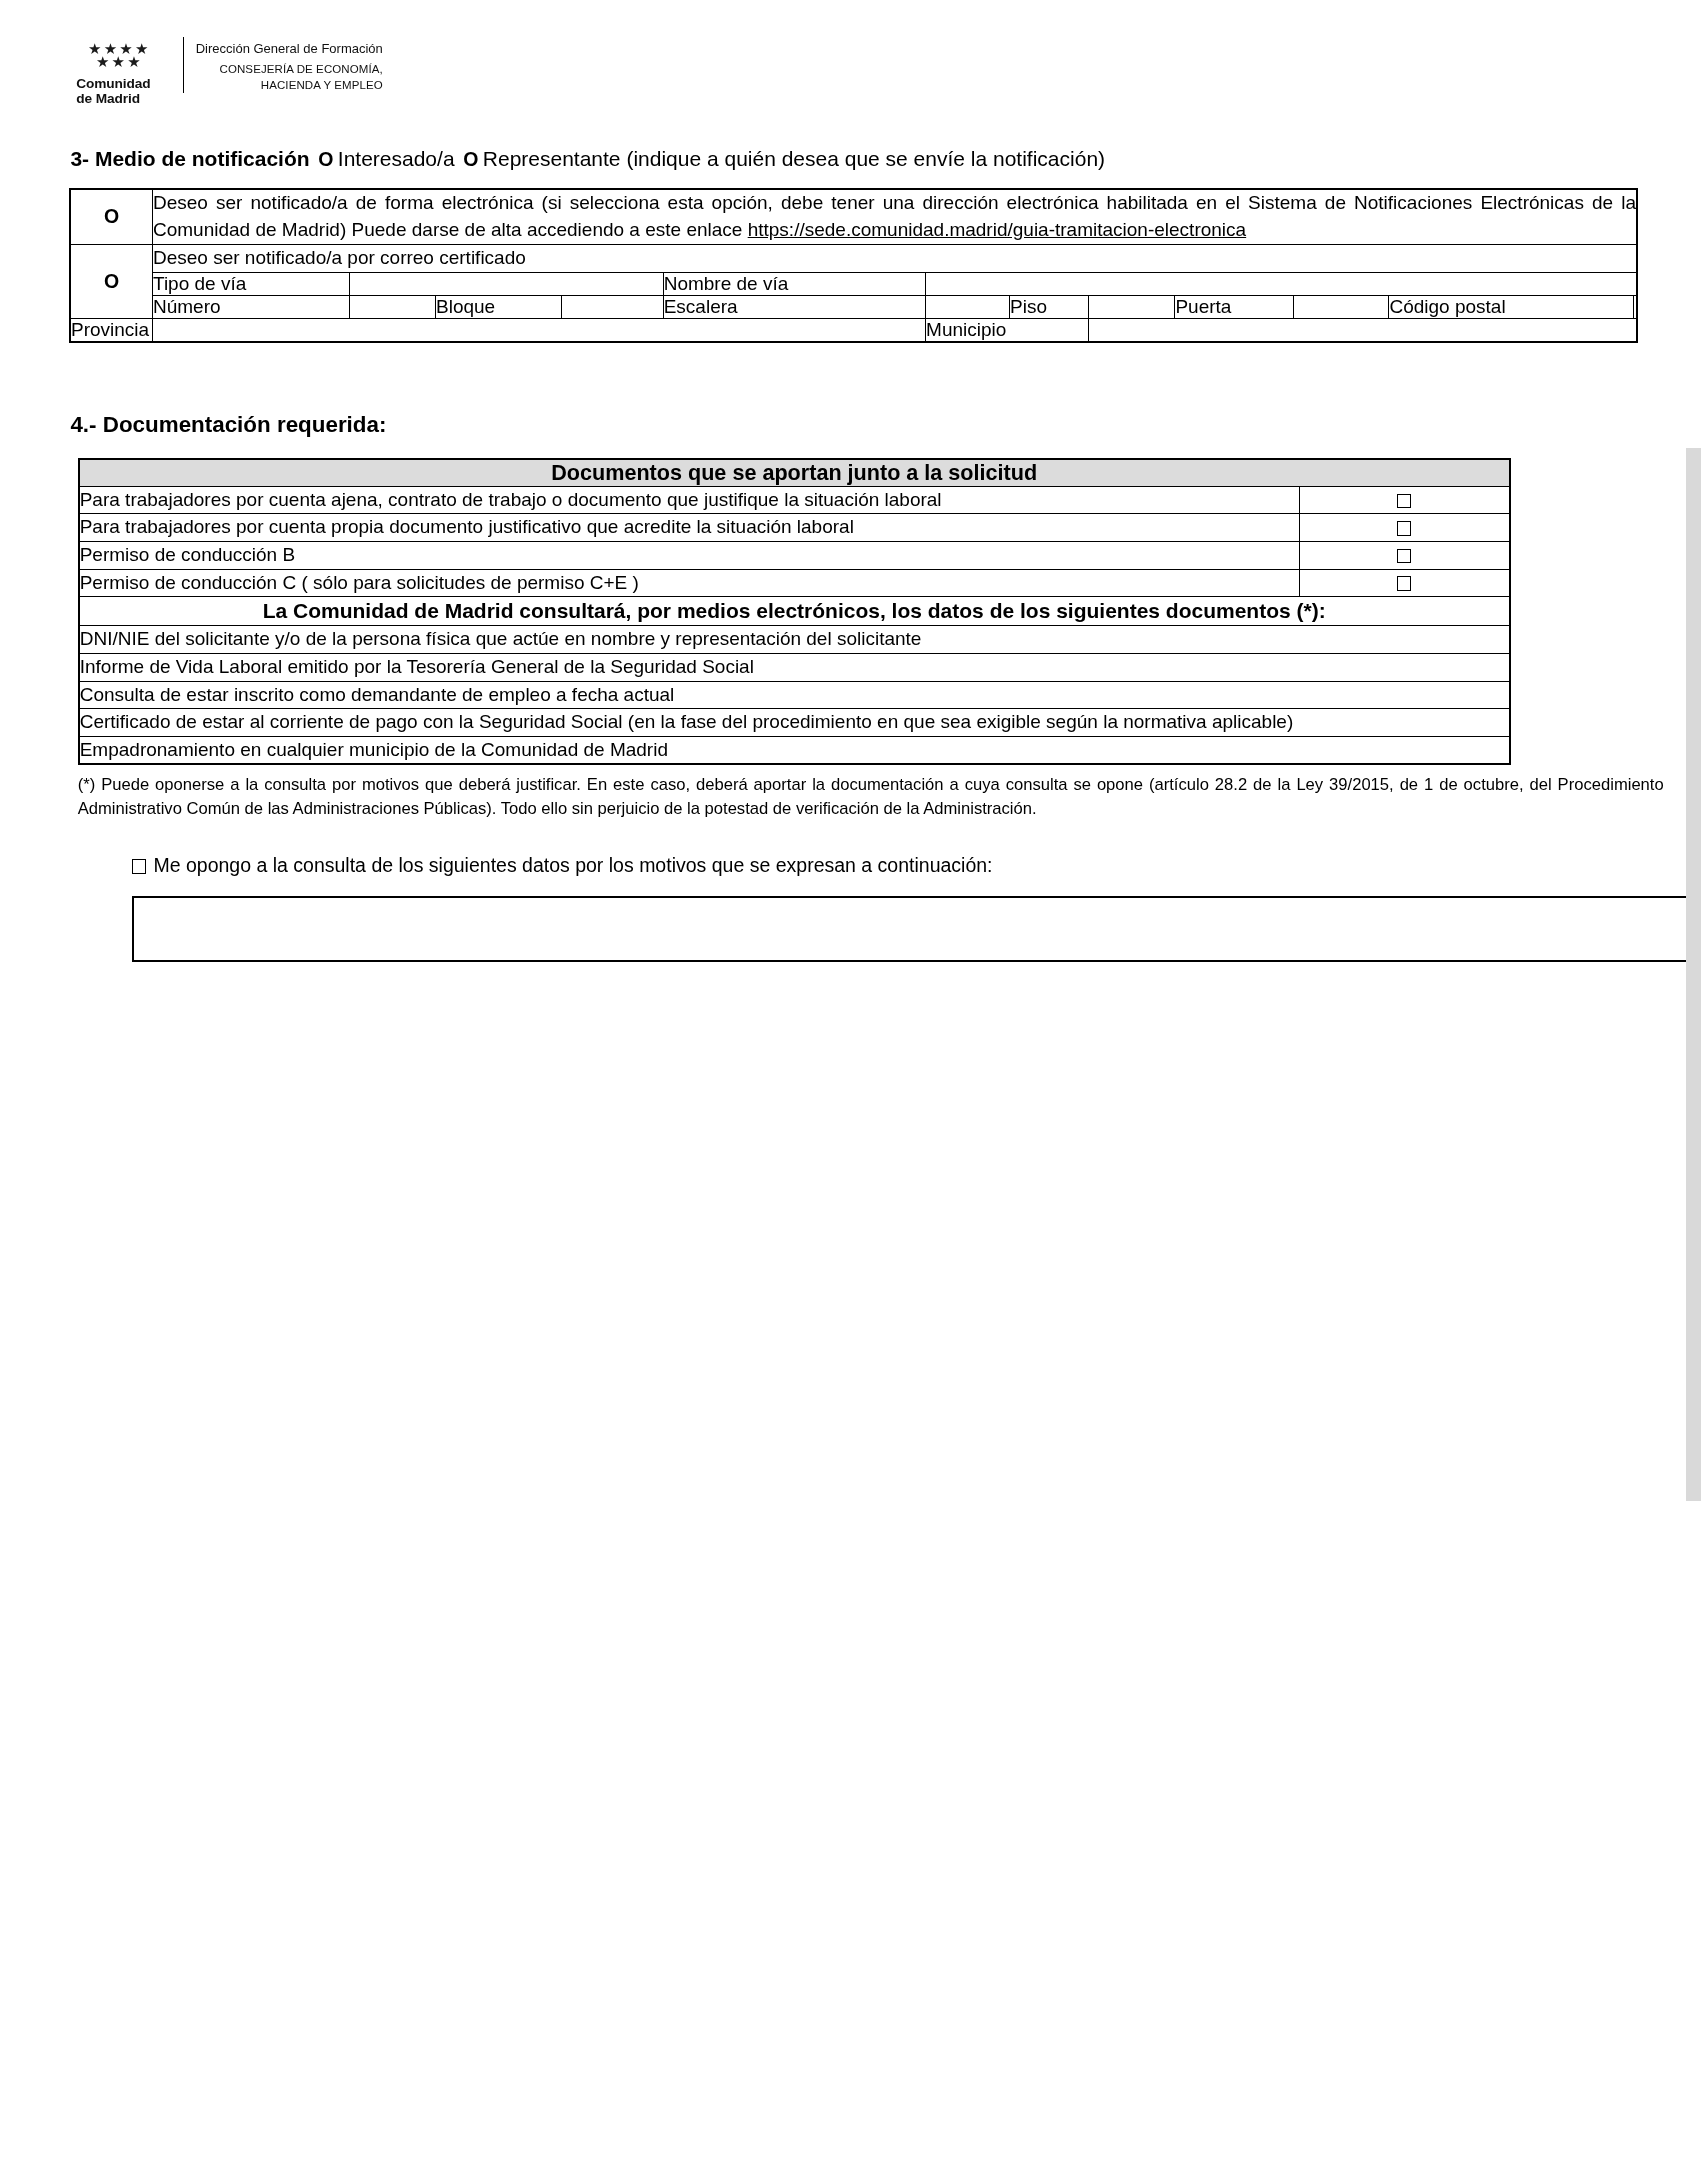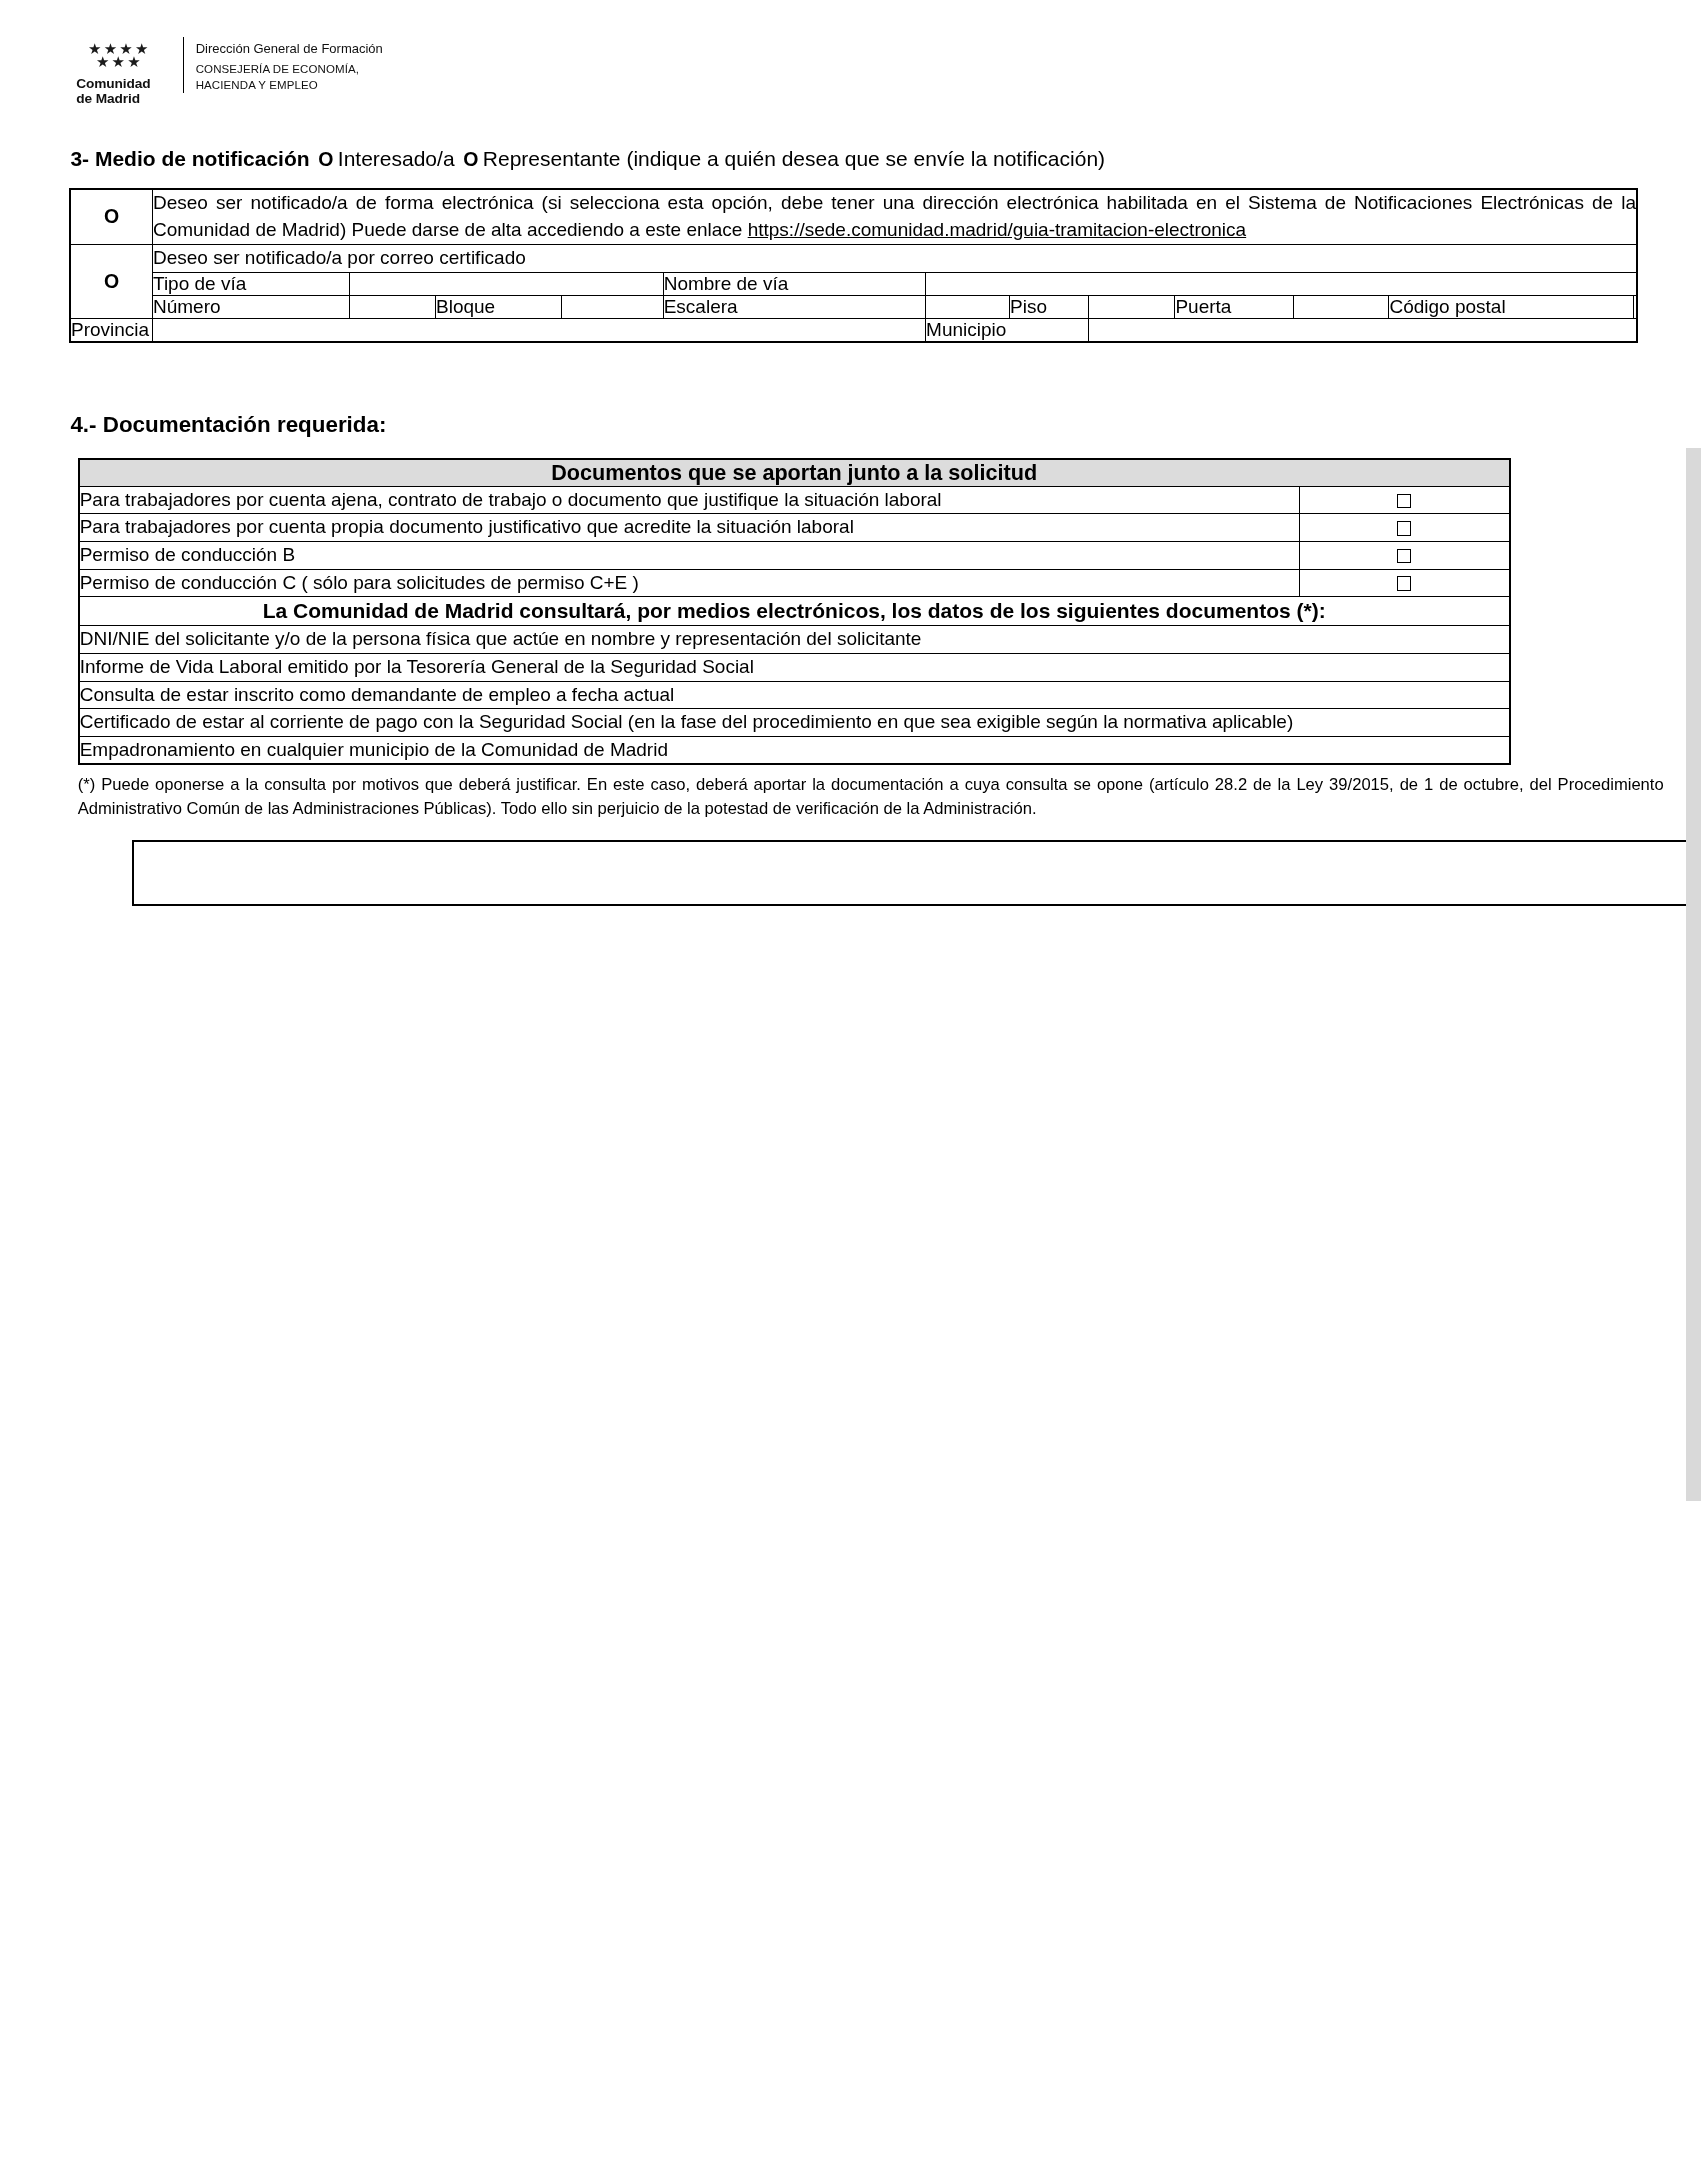--- a/index.html
+++ b/index.html
@@ -60,20 +60,21 @@
     font-weight: bold;
     line-height: 1.12;
     color: #111111;
     letter-spacing: -0.1px;
   }
   .header-text {
     border-left: 0.7px solid #000;
     padding-left: 11.5px;
     padding-top: 2.9px;
     line-height: 1.35;
+    text-align: right;
   }
   .header-text .l1 {
     font-size: 13px;
     color: #111;
     margin-bottom: 5px;
   }
   .header-text .l2, .header-text .l3 {
     font-size: 11.5px;
     color: #111;
     letter-spacing: 0.1px;
@@ -328,18 +329,21 @@
       <td class="doc-row-text justify" colspan="2">Certificado de estar al corriente de pago con la Seguridad Social (en la fase del procedimiento en que sea exigible según la normativa aplicable)</td>
     </tr>
     <tr>
       <td class="doc-row-text" colspan="2">Empadronamiento en cualquier municipio de la Comunidad de Madrid</td>
     </tr>
   </tbody>
     </table>
 
   <div class="footnote">(*) Puede oponerse a la consulta por motivos que deberá justificar. En este caso, deberá aportar la documentación a cuya consulta se opone (artículo 28.2 de la Ley 39/2015, de 1 de octubre, del Procedimiento Administrativo Común de las Administraciones Públicas). Todo ello sin perjuicio de la potestad de verificación de la Administración.</div>
 
+  <div class="oppose-line">
+    <span class="checkbox-sq"></span><span>Me opongo a la consulta de los siguientes datos por los motivos que se expresan a continuación:</span>
+  </div>
 
   <div class="reason-box"></div>
 
   <div class="scroll-artifact"></div>
 </div>
 
 
 </body></html>

